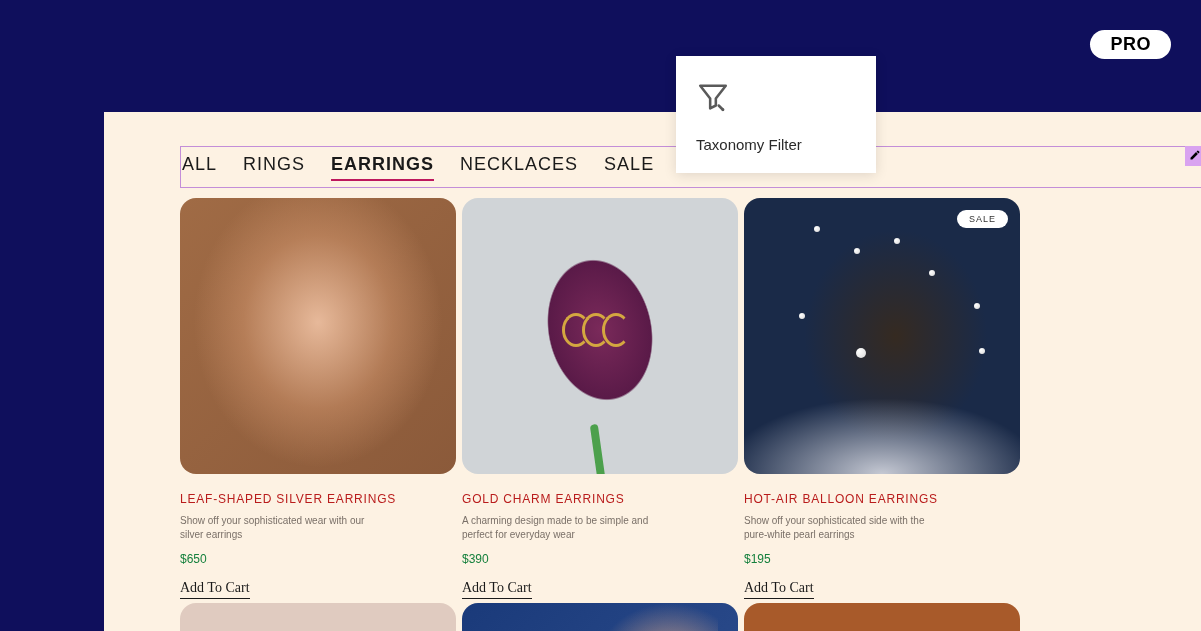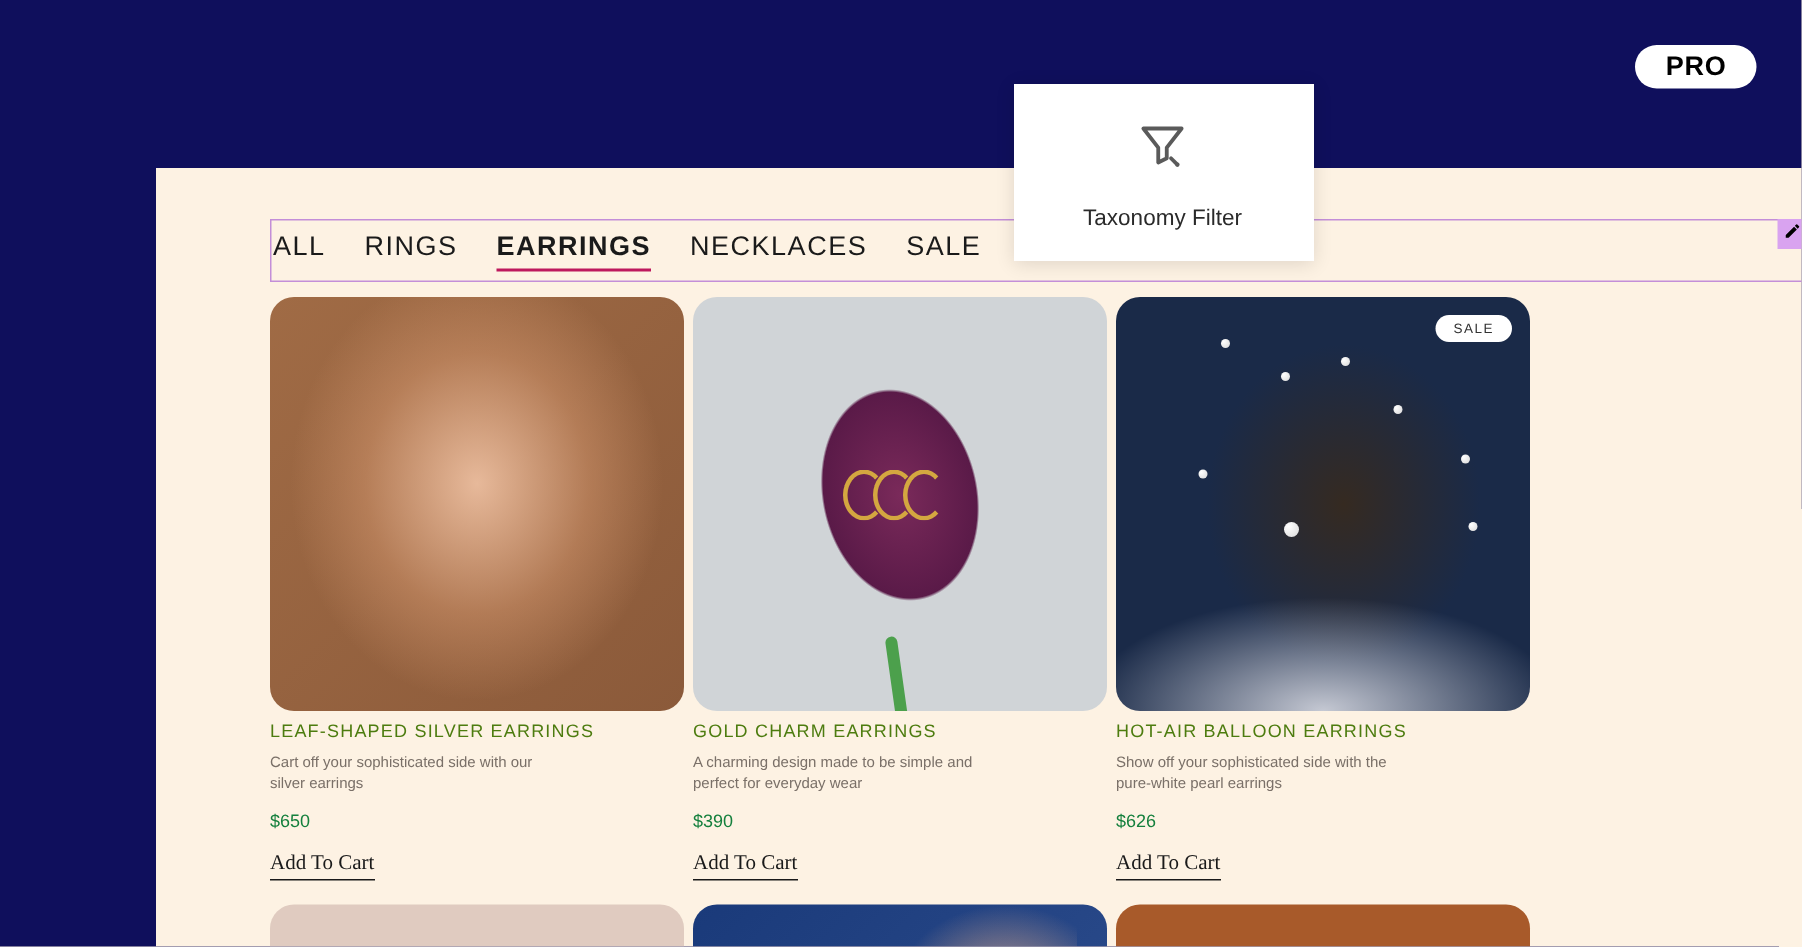--- a/index.html
+++ b/index.html
@@ -30,21 +30,20 @@
     .taxonomy-card {
       position: absolute;
       top: 56px;
       left: 676px;
       width: 200px;
       background: #ffffff;
       box-shadow: 0 2px 12px rgba(0,0,0,0.12);
       padding: 24px 22px 20px 20px;
       display: flex;
       flex-direction: column;
-      align-items: center;
       gap: 18px;
       z-index: 10;
     }
     .taxonomy-card svg {
       width: 34px;
       height: 34px;
       color: #5a5a5a;
     }
     .taxonomy-label {
       font-size: 15px;
@@ -213,22 +212,22 @@
     .pearl {
       position: absolute;
       width: 6px;
       height: 6px;
       background: radial-gradient(circle at 30% 30%, #fff, #d8d8d8);
       border-radius: 50%;
     }
     .product-title {
       font-size: 12px;
       letter-spacing: 0.8px;
-      color: #4d7c0f;
-      margin-top: 6px;
+      color: #b91c1c;
+      margin-top: 18px;
       text-transform: uppercase;
     }
     .product-desc {
       font-size: 10px;
       color: #7a7068;
       line-height: 1.4;
       margin-top: 8px;
       max-width: 200px;
     }
     .product-price {
@@ -307,21 +306,21 @@
     <div class="filter-tab">NECKLACES</div>
     <div class="filter-tab">SALE</div>
     <div class="filter-tab">NEW</div>
   </div>
 
   <div class="products">
 
     <div class="product-card">
       <div class="product-image p1"></div>
       <div class="product-title">LEAF-SHAPED SILVER EARRINGS</div>
-      <div class="product-desc">Cart off your sophisticated side with our silver earrings</div>
+      <div class="product-desc">Show off your sophisticated wear with our silver earrings</div>
       <div class="product-price">$650</div>
       <div class="add-cart">Add To Cart</div>
     </div>
 
     <div class="product-card">
       <div class="product-image p2">
         <div class="rings">
           <div class="ring"></div>
             <div class="ring"></div>
             <div class="ring"></div>
@@ -340,21 +339,21 @@
         <span class="pearl" style="top:50px;left:110px"></span>
         <span class="pearl" style="top:40px;left:150px"></span>
         <span class="pearl" style="top:72px;left:185px"></span>
         <span class="pearl" style="top:115px;left:55px"></span>
         <span class="pearl" style="top:105px;left:230px"></span>
         <span class="pearl" style="top:150px;left:235px"></span>
         <span class="pearl" style="top:150px;left:112px;width:10px;height:10px"></span>
       </div>
       <div class="product-title">HOT-AIR BALLOON EARRINGS</div>
       <div class="product-desc">Show off your sophisticated side with the pure-white pearl earrings</div>
-      <div class="product-price">$626</div>
+      <div class="product-price">$195</div>
       <div class="add-cart">Add To Cart</div>
     </div>
 
   </div>
 
   <div class="products-row2">
     <div class="row2-img r2a"></div>
     <div class="row2-img r2b"></div>
     <div class="row2-img r2c"></div>
   </div>

